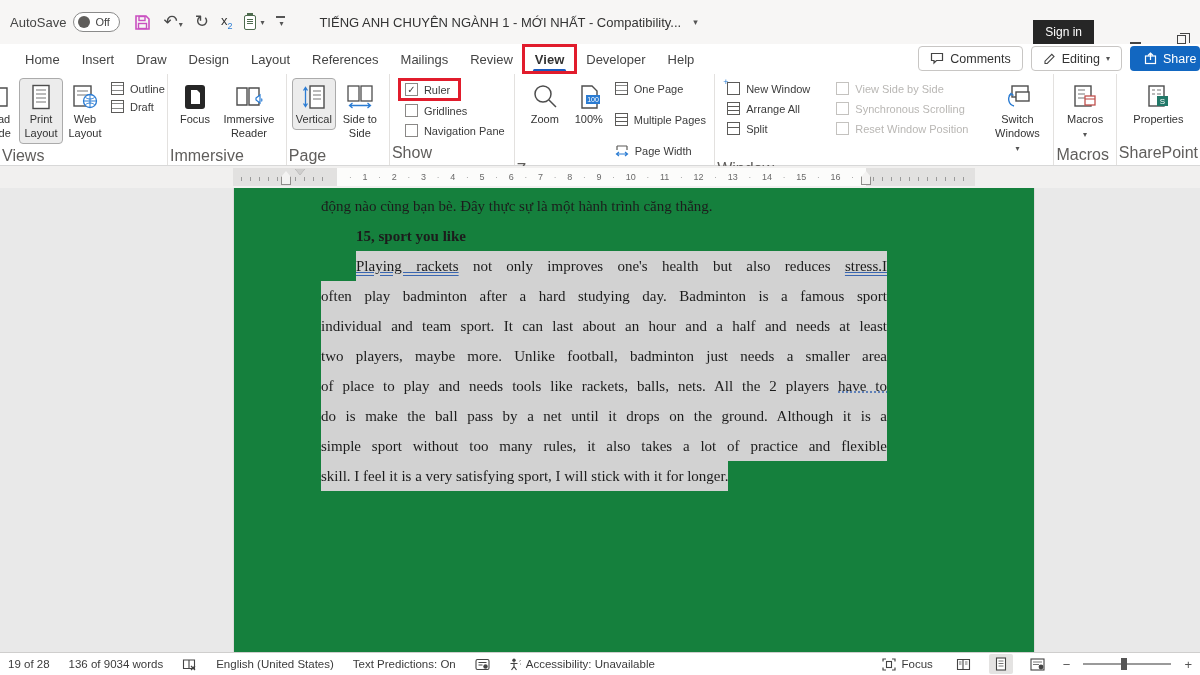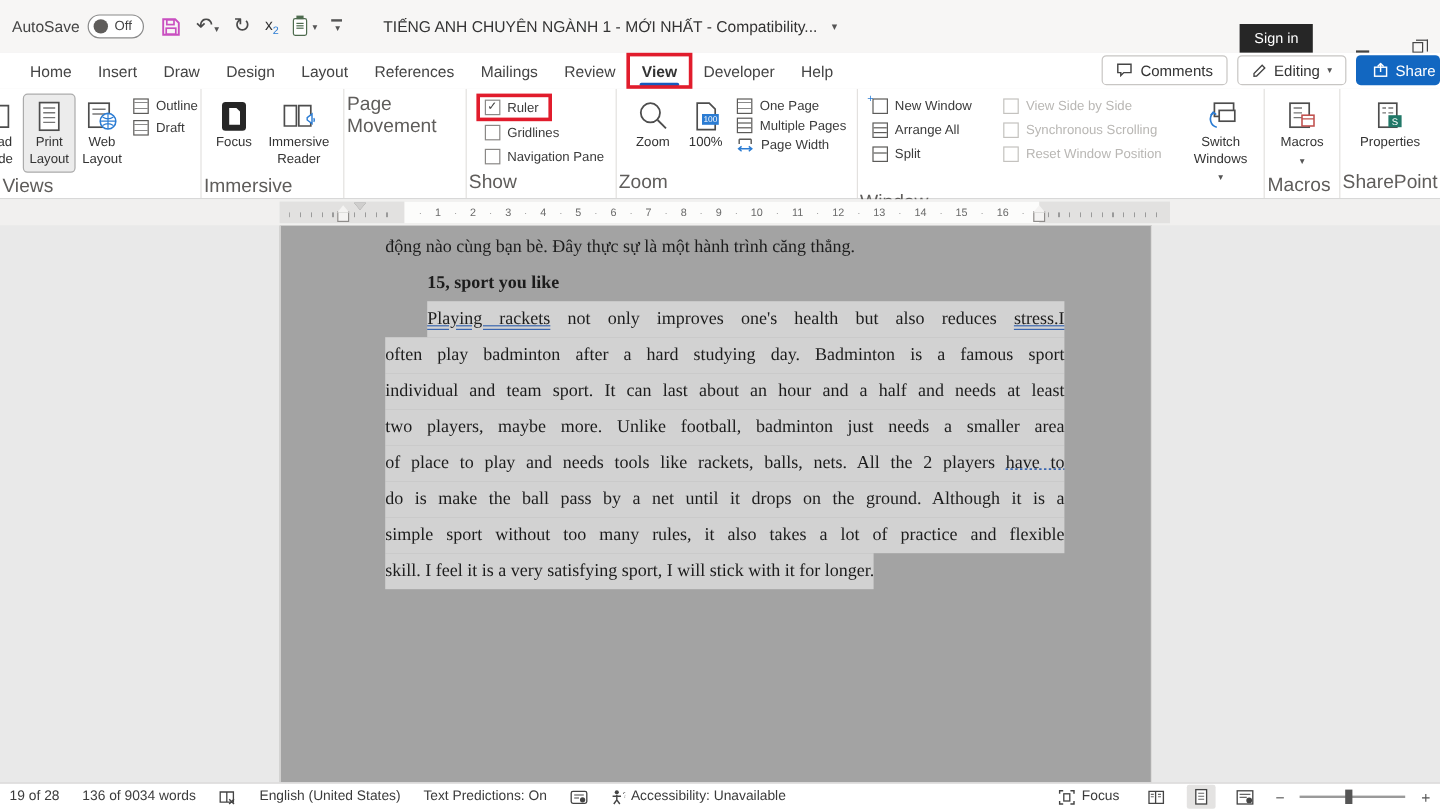--- a/index.html
+++ b/index.html
@@ -87,21 +87,21 @@
     border-left:5px solid transparent; border-right:5px solid transparent; border-top:6px solid #cfcecd; filter:drop-shadow(0 0 0.5px #777); }
   .ind-hang { position:absolute; left:48px; bottom:1px; width:10px; height:9px; background:#f4f3f2; border:1px solid #8f8d8b; }
   .ind-hang:before { content:""; position:absolute; left:-1px; top:-6px; width:0; height:0;
     border-left:5px solid transparent; border-right:5px solid transparent; border-bottom:6px solid #f4f3f2; }
   .ind-right { position:absolute; left:628px; bottom:1px; width:10px; height:9px; background:#f4f3f2; border:1px solid #8f8d8b; }
   .ind-right:before { content:""; position:absolute; left:-1px; top:-6px; width:0; height:0;
     border-left:5px solid transparent; border-right:5px solid transparent; border-bottom:6px solid #f4f3f2; }
 
   
   .canvas { height:464px; background:#e9e9e9; position:relative; }
-  .page { position:absolute; left:233px; top:0; width:727px; height:464px; background:#a3a3a3;
+  .page { position:absolute; left:233px; top:0; width:802px; height:464px; background:#15803d;
     border-left:1px solid #dcdbda; border-right:1px solid #dcdbda; }
   .doctext { position:absolute; left:87px; top:3px; width:566px;
     font-family:"Liberation Serif","DejaVu Serif",serif; font-size:15px; color:#1c1c1c; }
   .doc-line { line-height:30px; text-align:justify; text-align-last:justify; background:#d2d2d2; }
   .doc-line.first { margin-left:35px; }
   .doc-line.last { text-align-last:auto; width:fit-content; background:#d2d2d2; }
   .intro-line { line-height:30px; }
   .doc-heading { line-height:30px; font-weight:bold; margin-left:35px; }
   .u-solid { text-decoration:underline double; text-decoration-color:#3a66b0; }
   .u-dotted { text-decoration:underline dotted; text-decoration-color:#3a66b0; }
@@ -250,20 +250,38 @@
             <path d="M22 14 l4-3 v8 l-4-3z" fill="#fff" stroke="#2b7cd3" stroke-width="1.2"></path>
             <path d="M27.5 14.5 a3 3 0 0 1 0 3" fill="none" stroke="#2b7cd3" stroke-width="1.2"></path>
           </svg>
         <span>Immersive Reader</span>
       </div>
     </div>
     <div class="rgroup-label">Immersive</div>
   </div>
 
   <div class="rgroup" style="width:104px;">
+    <div class="rgroup-content" style="justify-content:center;">
+      <div class="bigbtn selected">
+        <svg width="24" height="26" viewBox="0 0 24 26">
+            <rect x="8" y="2" width="14" height="22" fill="#fff" stroke="#4d4d4d" stroke-width="1.4"></rect>
+            <path d="M11 7h8M11 11h8M11 15h8" stroke="#777" stroke-width="1.1"></path>
+            <path d="M3.5 4v18M1.5 6.5 L3.5 3.5 L5.5 6.5 M1.5 19.5 L3.5 22.5 L5.5 19.5" fill="none" stroke="#2b7cd3" stroke-width="1.3"></path>
+          </svg>
+        <span>Vertical</span>
+      </div>
+      <div class="bigbtn">
+        <svg width="28" height="26" viewBox="0 0 28 26">
+            <rect x="2" y="2" width="11" height="15" fill="#fff" stroke="#4d4d4d" stroke-width="1.3"></rect>
+            <rect x="15" y="2" width="11" height="15" fill="#fff" stroke="#4d4d4d" stroke-width="1.3"></rect>
+            <path d="M4 21.5h20M6.5 19 L3.5 21.5 L6.5 24 M21.5 19 L24.5 21.5 L21.5 24" fill="none" stroke="#2b7cd3" stroke-width="1.3"></path>
+          </svg>
+        <span>Side to Side</span>
+      </div>
+    </div>
     <div class="rgroup-label">Page Movement</div>
   </div>
 
   <div class="rgroup" style="width:128px;">
     <div class="rgroup-content" style="flex-direction:column; gap:3px; padding-left:6px;">
       <span class="red-wrap">
         <span class="checkrow">
           <span class="cbox">✓</span>
           <span>Ruler</span>
         </span>
@@ -290,21 +308,21 @@
         <span>Zoom</span>
       </div>
       <div class="bigbtn">
         <svg width="26" height="26" viewBox="0 0 26 26">
             <path d="M6 2 h10 l5 5 v17 H6z" fill="#fff" stroke="#4d4d4d" stroke-width="1.4"></path>
             <rect x="10" y="11" width="14" height="9" fill="#2b7cd3"></rect>
             <text x="17" y="18" font-size="7" fill="#fff" text-anchor="middle" font-family="Liberation Sans,sans-serif">100</text>
           </svg>
         <span>100%</span>
       </div>
-      <div class="stack" style="gap:3px;">
+      <div class="stack" style="gap:18px;">
         <div class="smallbtn">
           <span class="si lines"></span>
           <span>One Page</span>
         </div>
         <div class="smallbtn">
           <span class="si arrange"></span>
           <span>Multiple Pages</span>
         </div>
         <div class="smallbtn">
           <svg width="14" height="14" viewBox="0 0 14 14">

